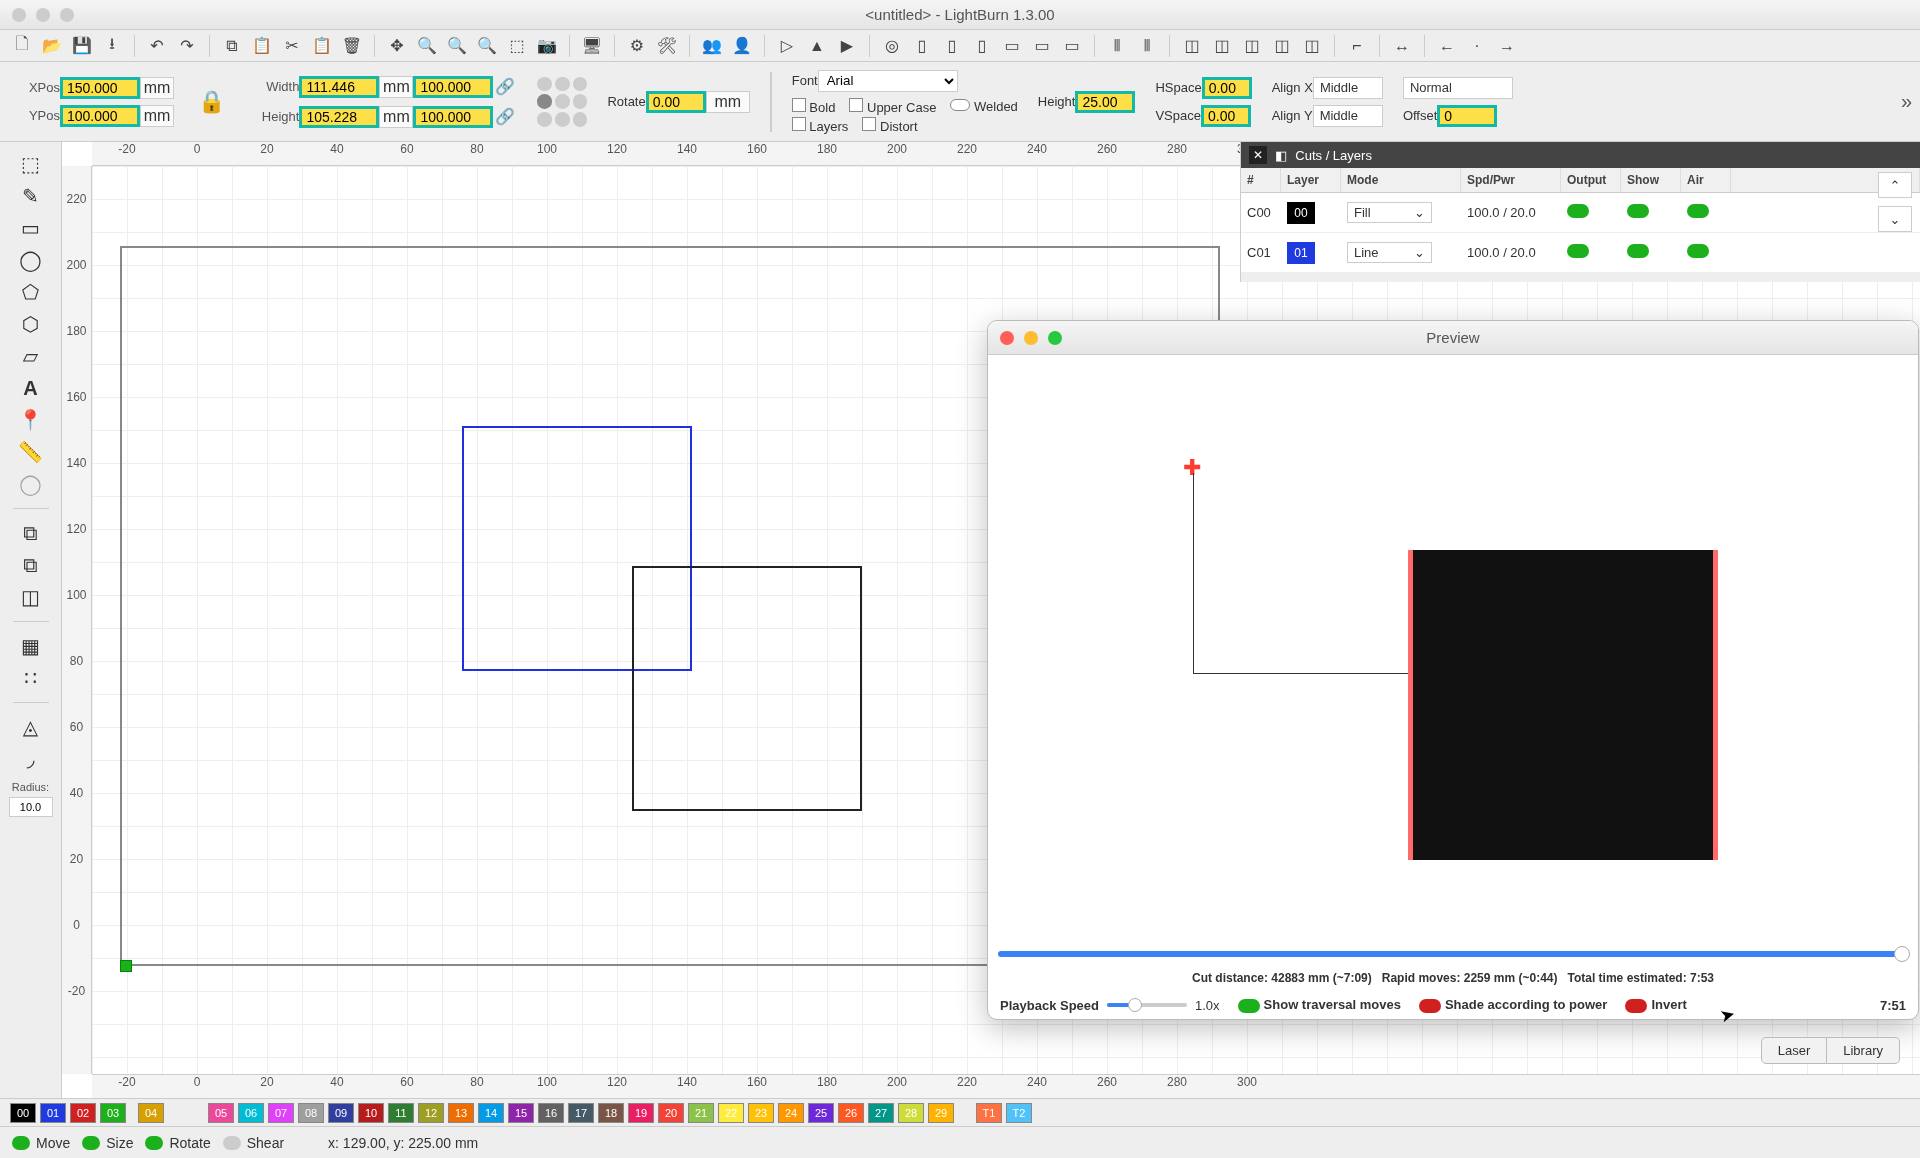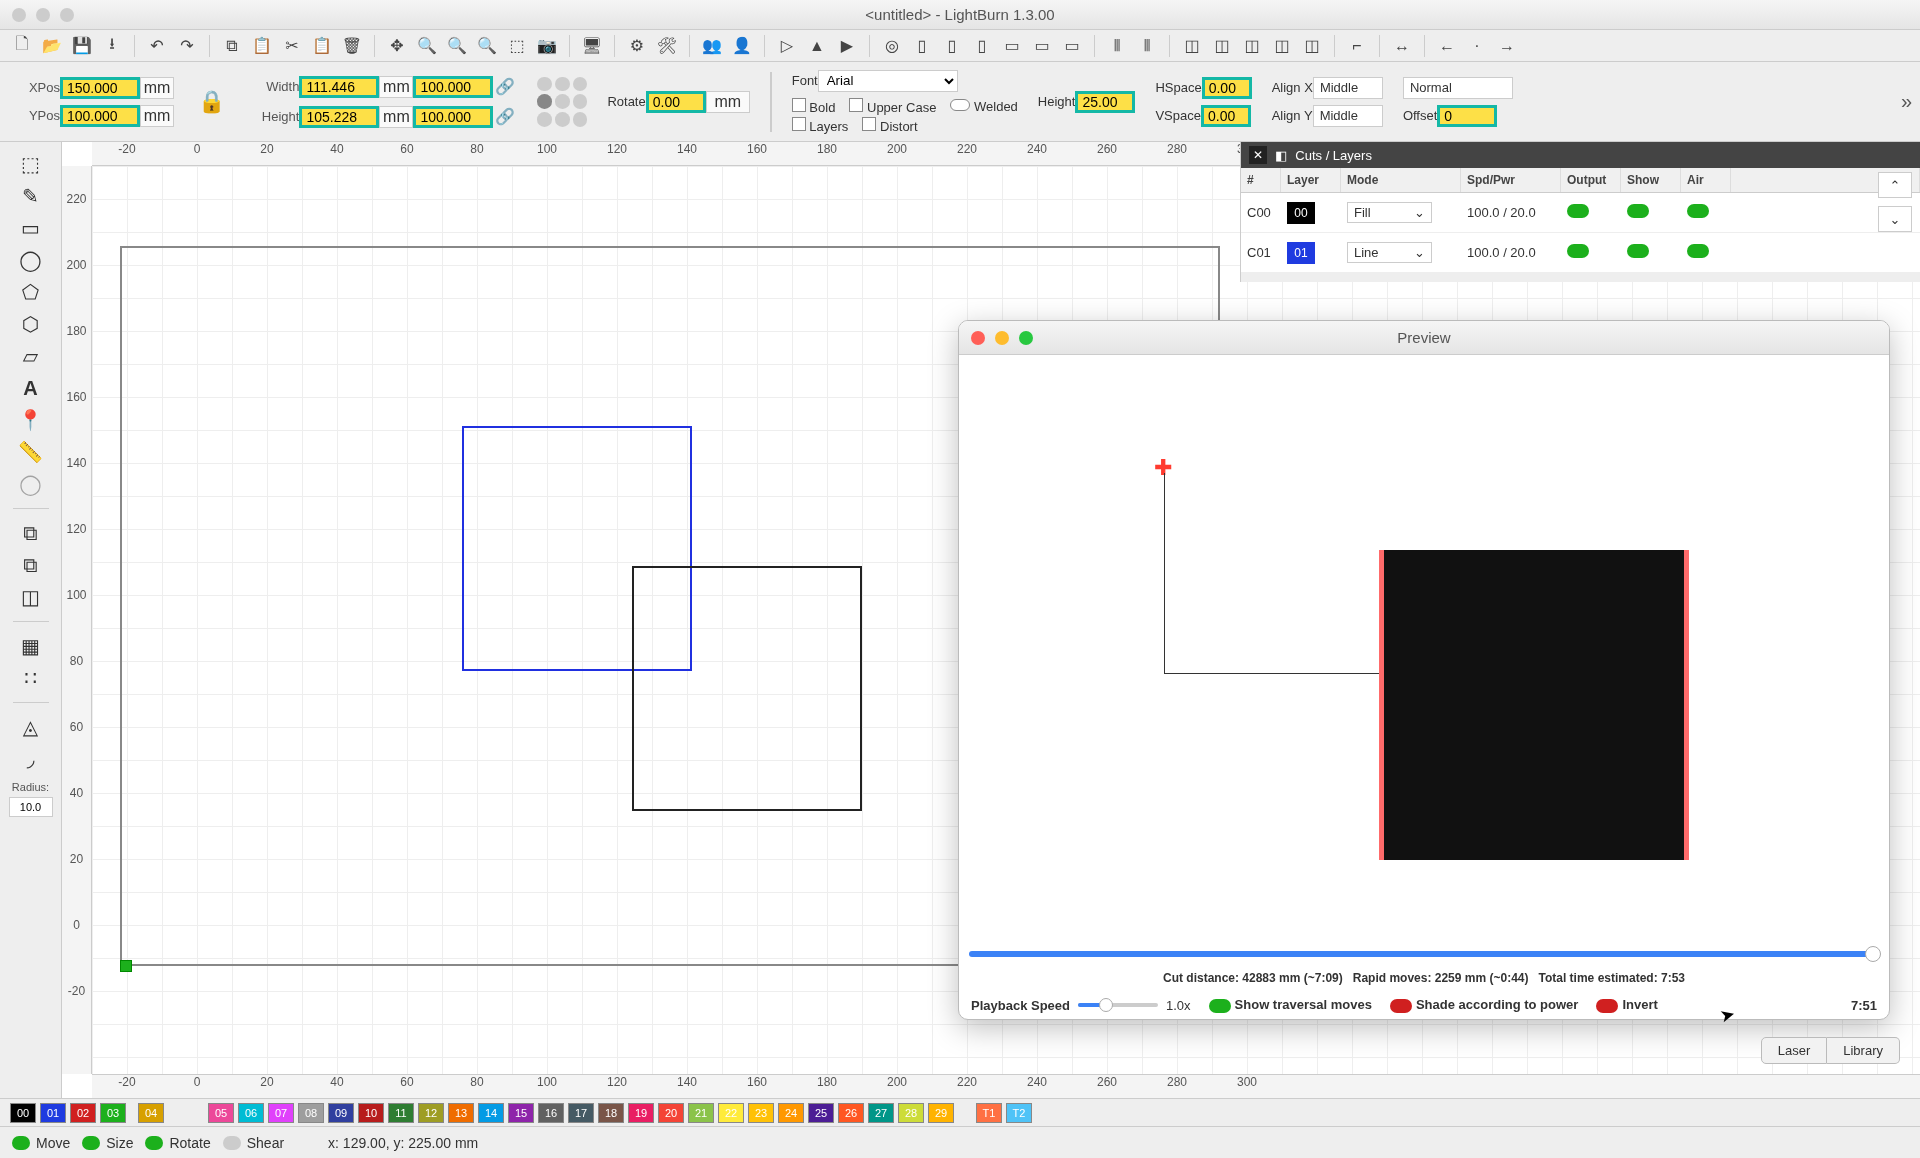--- a/index.html
+++ b/index.html
@@ -63,21 +63,21 @@
 .arrow-btn { width:34px; height:26px; border:1px solid #ccc; background:#fff; display:flex; align-items:center; justify-content:center; }
 .cuts-side { position:absolute; right:8px; top:30px; display:flex; flex-direction:column; gap:8px;}
 
 .swatch-row { position:absolute; left:0; right:0; bottom:32px; height:28px; background:#eee; border-top:1px solid #ccc; display:flex; align-items:center; padding:0 10px; gap:4px; font-size:11px;}
 .sw { width:26px; height:20px; color:#fff; display:flex; align-items:center; justify-content:center; border:1px solid #888;}
 
 .status-bar { position:absolute; left:0; right:0; bottom:0; height:32px; background:#eee; border-top:1px solid #ccc; display:flex; align-items:center; padding:0 12px; gap:4px; font-size:14px;}
 .status-bar .mini-toggle { width:18px; height:14px; border-radius:7px; background:#1cb01c; display:inline-block; vertical-align:middle; margin-right:2px;}
 .status-bar .mini-toggle.off { background:#ccc;}
 
-.preview-window { position:absolute; left:958px; top:320px; width:932px; height:700px; background:#fff; border:1px solid #bbb; border-radius:10px; box-shadow:0 8px 30px rgba(0,0,0,.25); display:flex; flex-direction:column; overflow:hidden;}
+.preview-window { position:absolute; left:987px; top:320px; width:932px; height:700px; background:#fff; border:1px solid #bbb; border-radius:10px; box-shadow:0 8px 30px rgba(0,0,0,.25); display:flex; flex-direction:column; overflow:hidden;}
 .preview-titlebar { height:34px; background:linear-gradient(#f5f5f5,#e5e5e5); border-bottom:1px solid #ccc; display:flex; align-items:center; justify-content:center; position:relative;}
 .preview-titlebar .traffic2 { position:absolute; left:12px; display:flex; gap:10px;}
 .traffic2 span { width:14px; height:14px; border-radius:50%; display:inline-block;}
 .tr-r{background:#ff5f57;} .tr-y{background:#febc2e;} .tr-g{background:#28c840;}
 .preview-canvas { flex:1; position:relative; background:#fff;}
 .pv-cross { position:absolute; color:#ff3b30; font-size:22px; }
 .pv-line-v { position:absolute; width:1px; background:#333;}
 .pv-line-h { position:absolute; height:1px; background:#333;}
 .pv-blackbox { position:absolute; background:#111; border-left:5px solid #ff6b6b; border-right:5px solid #ff6b6b;}
 .pv-slider-track { height:6px; background:#3b82f6; border-radius:3px; position:relative; margin:6px 10px;}
@@ -499,21 +499,21 @@
     <div class="sw" style="background: rgb(142, 36, 170);">15</div>
     <div class="sw" style="background: rgb(97, 97, 97);">16</div>
     <div class="sw" style="background: rgb(69, 90, 100);">17</div>
     <div class="sw" style="background: rgb(121, 85, 72);">18</div>
     <div class="sw" style="background: rgb(233, 30, 99);">19</div>
     <div class="sw" style="background: rgb(244, 67, 54);">20</div>
     <div class="sw" style="background: rgb(139, 195, 74);">21</div>
     <div class="sw" style="background: rgb(255, 235, 59);">22</div>
     <div class="sw" style="background: rgb(255, 193, 7);">23</div>
     <div class="sw" style="background: rgb(255, 152, 0);">24</div>
-    <div class="sw" style="background: #4c1d95;">25</div>
+    <div class="sw" style="background: #6d28d9;">25</div>
     <div class="sw" style="background: rgb(255, 87, 34);">26</div>
     <div class="sw" style="background: rgb(0, 150, 136);">27</div>
     <div class="sw" style="background: rgb(205, 220, 57);">28</div>
     <div class="sw" style="background: rgb(255, 179, 0);">29</div>
     <div style="width: 14px;"></div>
     <div class="sw" style="background: rgb(255, 112, 67);">T1</div>
     <div class="sw" style="background: rgb(79, 195, 247);">T2</div>
   </div>
 
 <div class="status-bar">

